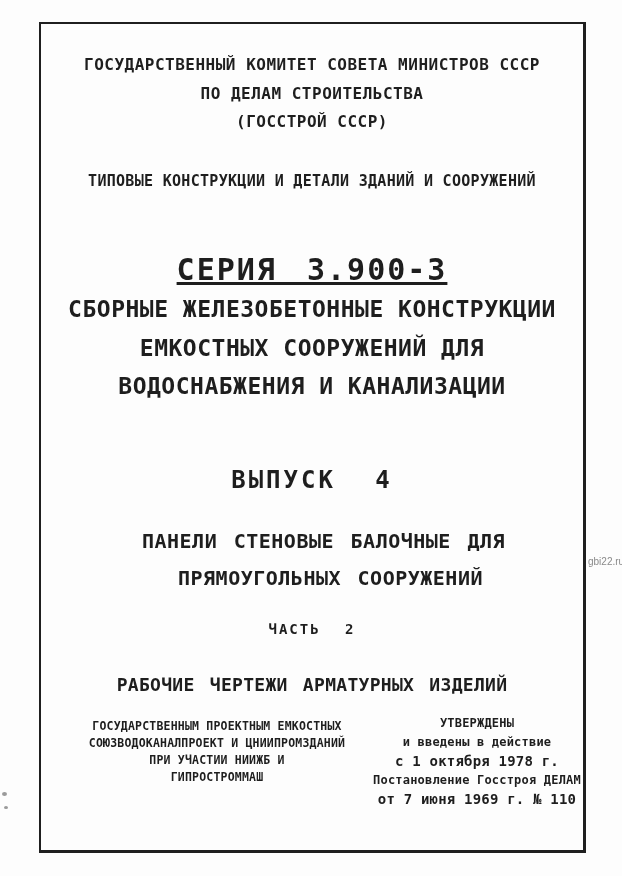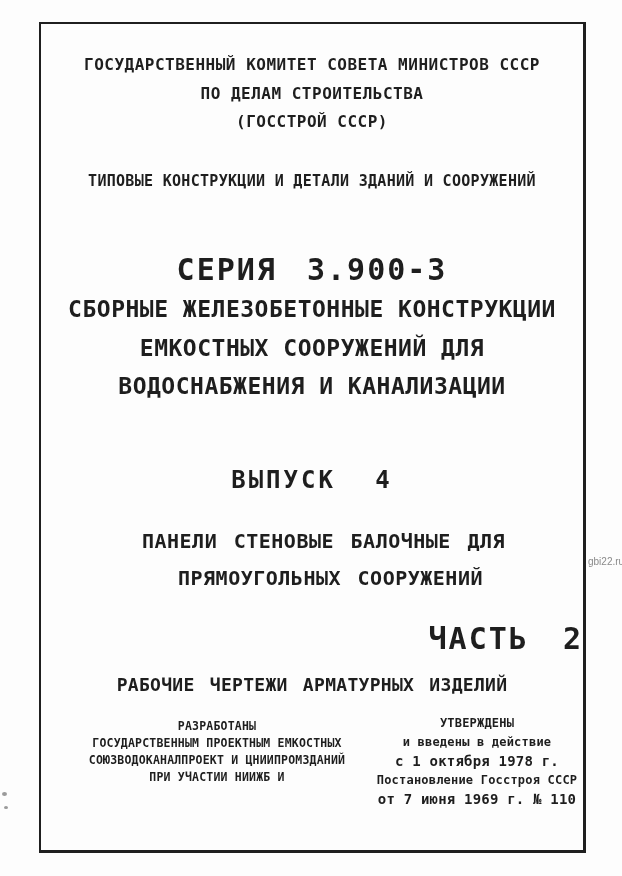--- a/index.html
+++ b/index.html
@@ -28,30 +28,30 @@
     text-align: center;
     font-weight: bold;
     white-space: nowrap;
     color: #1e1e1e;
   }
   .org { font-size: 16px; letter-spacing: 0.5px; }
   .org-1 { top: 31px; }
   .org-2 { top: 60px; }
   .org-3 { top: 88px; }
   .doctype { top: 148px; font-size: 15px; letter-spacing: 0.3px; }
-  .series-number { top: 228px; font-size: 30px; letter-spacing: 2px; word-spacing: 10px; }
+  .series-number { top: 228px; font-size: 30px; letter-spacing: 2px; word-spacing: 10px; text-decoration: underline; }
   .series-title { font-size: 23px; letter-spacing: 0.5px; }
   .st-1 { top: 272px; }
   .st-2 { top: 311px; }
   .st-3 { top: 349px; }
   .issue-label { top: 442px; font-size: 24px; letter-spacing: 3px; word-spacing: 22px; }
   .subject { font-size: 20px; letter-spacing: 0.5px; word-spacing: 4px; margin-left: 23px; }
   .subj-1 { top: 505px; }
   .subj-2 { top: 542px; left: 14px; }
-  .part-label { top: 597px; font-size: 30px; letter-spacing: 2px; word-spacing: 14px; text-align: right; }
+  .part-label { top: 597px; font-size: 14px; letter-spacing: 2px; word-spacing: 14px; }
   .drawings { top: 650px; font-size: 18px; letter-spacing: 0.3px; word-spacing: 4px; }
   .col-block {
     position: absolute;
     font-weight: bold;
     text-align: center;
     color: #1e1e1e;
   }
   .developed {
     left: 26px; top: 694px; width: 300px;
     font-size: 11.5px; line-height: 17px; letter-spacing: 0.2px;
@@ -99,31 +99,31 @@
     <div class="cline issue-label">ВЫПУСК 4</div>
 
     <div class="cline subject subj-1">ПАНЕЛИ СТЕНОВЫЕ БАЛОЧНЫЕ ДЛЯ</div>
     <div class="cline subject subj-2">ПРЯМОУГОЛЬНЫХ СООРУЖЕНИЙ</div>
 
     <div class="cline part-label">ЧАСТЬ 2</div>
 
     <div class="cline drawings">РАБОЧИЕ ЧЕРТЕЖИ АРМАТУРНЫХ ИЗДЕЛИЙ</div>
 
     <div class="col-block developed">
-      <div>РАЗРАБОТАНЫ</div>
       <div>ГОСУДАРСТВЕННЫМ ПРОЕКТНЫМ ЕМКОСТНЫХ</div>
       <div>СОЮЗВОДОКАНАЛПРОЕКТ И ЦНИИПРОМЗДАНИЙ</div>
       <div>ПРИ УЧАСТИИ НИИЖБ И</div>
+      <div>ГИПРОСТРОММАШ</div>
     </div>
 
     <div class="col-block approved">
       <div>УТВЕРЖДЕНЫ</div>
       <div>и введены в действие</div>
       <div class="date-line">с 1 октября 1978 г.</div>
-      <div>Постановление Госстроя СССР</div>
+      <div>Постановление Госстроя ДЕЛАМ</div>
       <div class="date-line">от 7 июня 1969 г. № 110</div>
     </div>
 
   </div>
 
   <div class="watermark">gbi22.ru</div>
 
   <div class="speck speck-1"></div>
   <div class="speck speck-2"></div>
 

